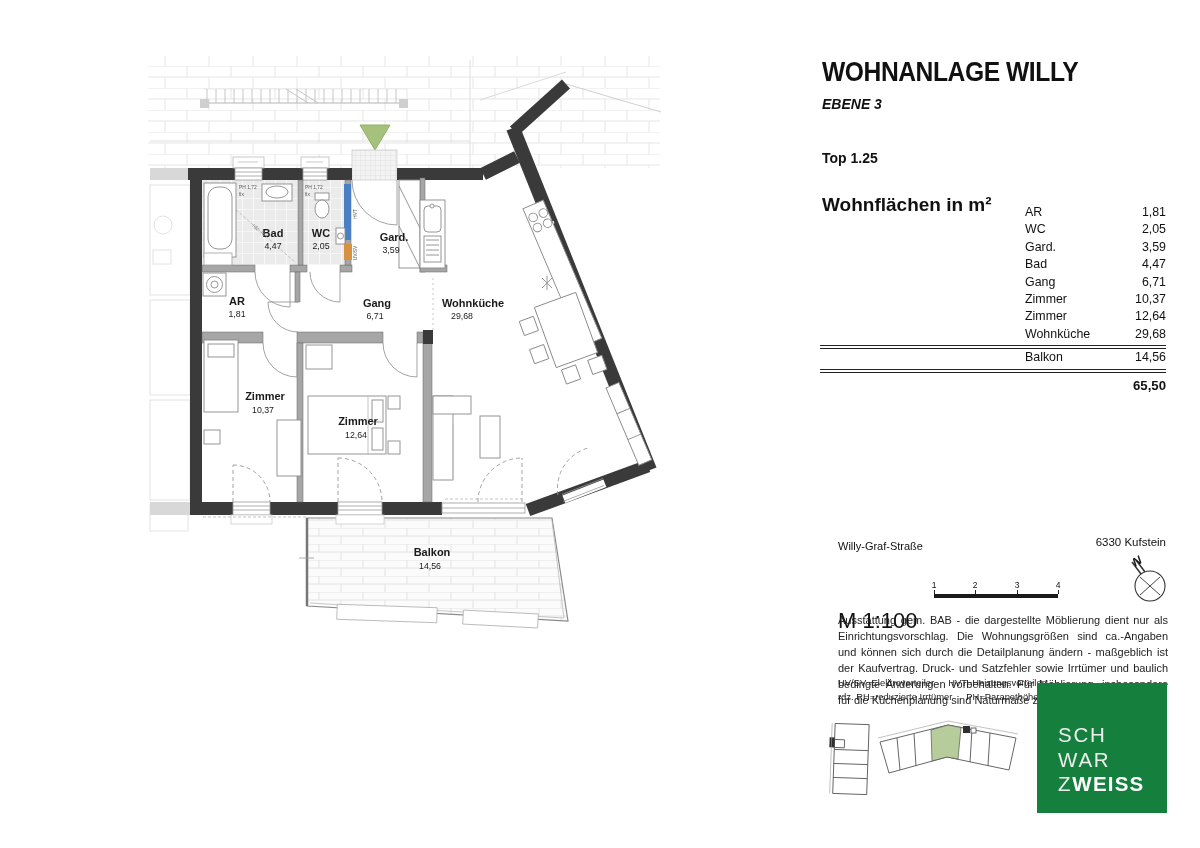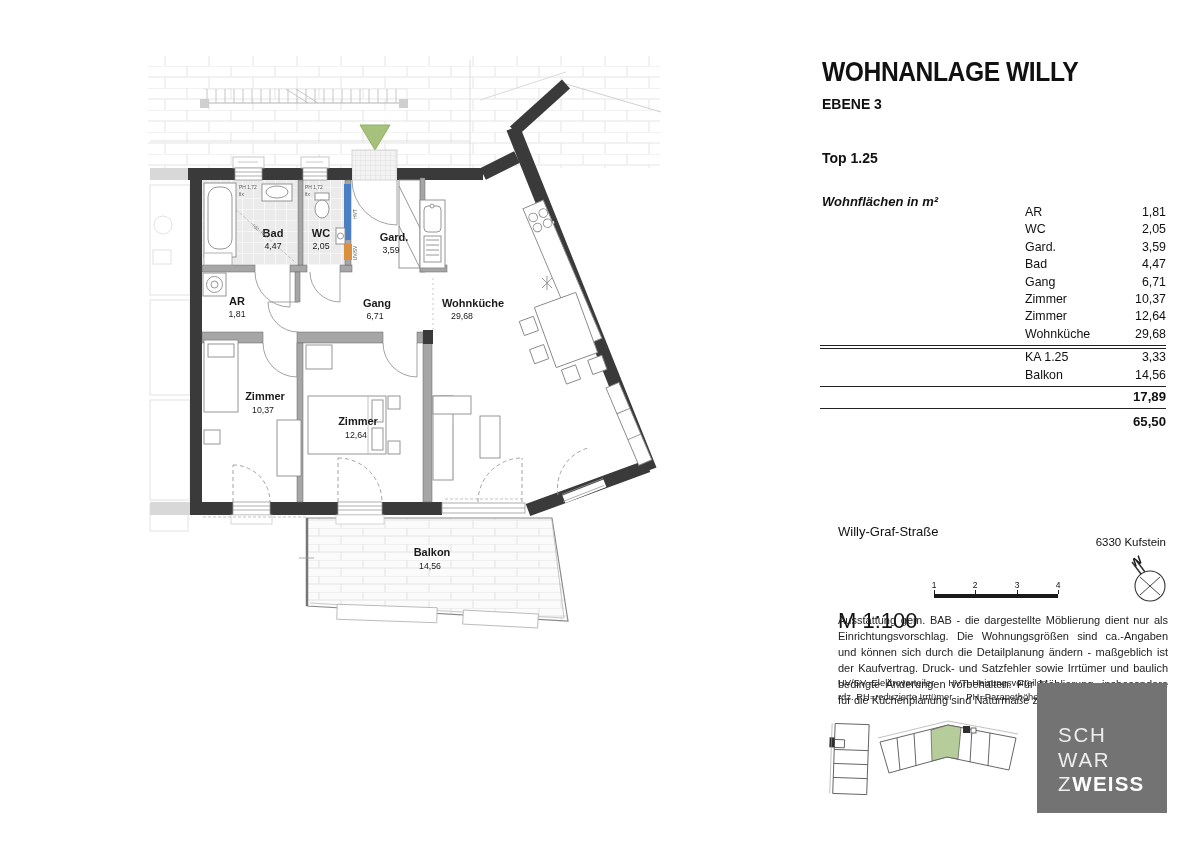--- a/index.html
+++ b/index.html
@@ -10,50 +10,50 @@
   
   .plan-svg{position:absolute;left:0;top:0;}
   .rname{font-size:11px;font-weight:bold;}
   .rval{font-size:8.8px;}
   .tiny{font-size:4.9px;fill:#555;}
   .tiny2{font-size:5.4px;fill:#8a8a8a;}
 
   
   .title{position:absolute;left:822px;top:56px;font-size:28px;font-weight:bold;
          letter-spacing:-.5px;transform:scaleX(.88);transform-origin:left;white-space:nowrap;}
-  .subtitle{position:absolute;left:822px;top:96px;font-size:14px;font-weight:bold;}
+  .subtitle{position:absolute;left:822px;top:96px;font-size:14px;font-weight:bold;font-style:italic;}
   .toplabel{position:absolute;left:822px;top:150px;font-size:14px;font-weight:bold;}
-  .sectitle{font-size:13px;font-weight:bold;font-style:italic;}
+  .sectitle{font-size:19px;font-weight:bold;}
   .livtitle{position:absolute;left:822px;top:194px;}
   .table{position:absolute;left:820px;top:204px;width:346px;font-size:12.4px;}
   .trow{display:flex;line-height:17.4px;}
   .tlabel{margin-left:205px;}
   .tval{margin-left:auto;}
   .rule{border-top:1.2px solid #222;margin-top:2px;}
   .totrow{display:flex;line-height:19px;font-weight:bold;font-size:13.2px;}
   .zubtitle{line-height:19px;}
   .grand{margin-top:3px;}
 
   
-  .street{position:absolute;left:838px;top:524px;font-size:13px;}
+  .street{position:absolute;left:838px;top:540px;font-size:11px;}
   .city{position:absolute;right:34px;top:536px;font-size:11.5px;margin-left:40px;}
   .scalelabel{position:absolute;left:838px;top:608px;font-size:22px;}
   .scalebar{position:absolute;left:934px;top:580px;width:140px;height:20px;}
   .snum{position:absolute;top:0;font-size:8.5px;transform:translateX(-50%);}
   .stick{position:absolute;top:10px;width:1px;height:4px;background:#222;}
   .sbar{position:absolute;left:0;top:14px;width:124px;height:3.5px;background:#1a1a1a;}
   .compass{position:absolute;left:1122px;top:552px;}
   .disclaimer{position:absolute;left:838px;top:612px;width:330px;font-size:11px;
               line-height:16px;text-align:justify;color:#222;}
   .legend{position:absolute;left:838px;top:676px;font-size:9.4px;line-height:14px;color:#222;}
   .legend span{margin-right:14px;}
 
   
   .keyplan{position:absolute;left:820px;top:712px;}
-  .logo{position:absolute;left:1037px;top:683px;width:130px;height:130px;background:#737373;}
+  .logo{position:absolute;left:1037px;top:683px;width:130px;height:130px;background:#15803d;}
   .logo-in{margin:40px 0 0 21px;}
   .lt{color:#ededed;font-size:20.5px;letter-spacing:1.8px;line-height:24.5px;font-weight:400;}
   .lb{color:#ffffff;font-weight:bold;letter-spacing:1.2px;}
 </style>
 </head>
 <body>
 
 <svg class="plan-svg" width="760" height="848" viewBox="0 0 760 848">
   <defs>
     <pattern id="pav" width="44" height="22" patternUnits="userSpaceOnUse">
@@ -373,31 +373,24 @@
       <span class="tlabel">Zimmer</span>
       <span class="tval">12,64</span>
     </div>
   <div class="trow">
       <span class="tlabel">Wohnküche</span>
       <span class="tval">29,68</span>
     </div>
   <div class="rule"></div>
   <div class="rule"></div>
   <div class="trow">
-      <span class="tlabel">KA 1.25</span>
-      <span class="tval">3,33</span>
-    </div>
-  <div class="trow">
       <span class="tlabel">Balkon</span>
       <span class="tval">14,56</span>
     </div>
   <div class="rule"></div>
-  <div class="totrow">
-      <span class="tval">17,89</span>
-    </div>
   <div class="rule"></div>
   <div class="totrow grand">
       <span class="tval">65,50</span>
     </div>
 </div>
 
 <div class="street">Willy-Graf-Straße</div>
 <div class="city">6330 Kufstein</div>
 <div class="scalelabel">M 1:100</div>
 

